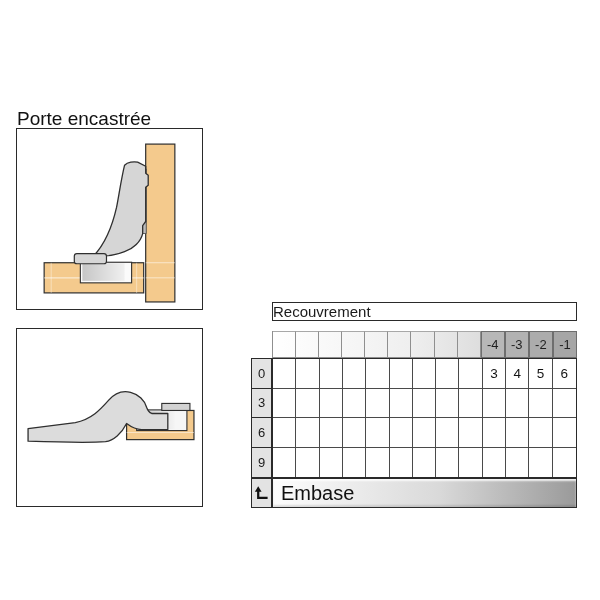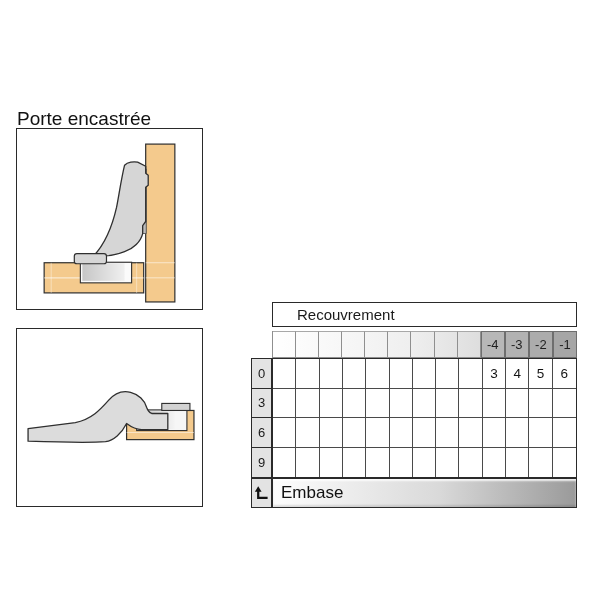--- a/index.html
+++ b/index.html
@@ -14,22 +14,22 @@
     position:absolute;border:1.5px solid #2a2a2a;background:#fff;box-sizing:border-box;
   }
   #box-top{left:16px;top:128px;width:187px;height:182px;}
   #box-bottom{left:16px;top:328px;width:187px;height:179px;}
   .panel-box svg{display:block;width:100%;height:100%;}
 
   
   #hinge-table{position:absolute;left:251px;top:302px;width:326px;height:206px;}
   #hinge-table *{box-sizing:border-box;}
   .tbl-header{
-    position:absolute;left:21px;top:0;width:305px;height:25px;background:#fff;
-    border:1px solid #2a2a2a;display:flex;align-items:center;padding-left:24px;
+    position:absolute;left:21px;top:0;width:305px;height:19px;background:#fff;
+    border:1px solid #2a2a2a;display:flex;align-items:center;padding-left:0;
     font-size:15px;color:#1a1a1a;
   }
   .col-strip{
     position:absolute;left:21px;top:29px;width:305px;height:27px;display:flex;
     background:linear-gradient(to right,#ffffff 0%,#efefef 45%,#c6c6c6 100%);
     border-left:1px solid #8f8f8f;
   }
   .col-strip .cell{
     flex:1;border-right:1px solid #8f8f8f;border-top:1px solid #a8a8a8;
     border-bottom:1px solid #8f8f8f;
@@ -67,21 +67,21 @@
 
   .arrow-cell{
     position:absolute;left:0;top:176px;width:21px;height:30px;background:#e3e3e3;
     border:1px solid #2a2a2a;display:flex;align-items:center;justify-content:center;
   }
   .tbl-footer{
     position:absolute;left:21px;top:176px;width:305px;height:30px;
     border:1px solid #2a2a2a;
     background:linear-gradient(to right,#fdfdfd 0%,#d9d9d9 55%,#9a9a9a 100%);
     box-shadow:inset 0 2px 2px rgba(255,255,255,.85), inset 0 -2px 2px rgba(0,0,0,.12);
-    display:flex;align-items:center;padding-left:8px;font-size:17px;color:#111;
+    display:flex;align-items:center;padding-left:8px;font-size:20px;color:#111;
   }
 </style>
 </head>
 <body>
 
 <div class="page-title">Porte encastrée</div>
 
 <div class="panel-box" id="box-top">
   <svg viewBox="0 0 184 179">
     <defs>

